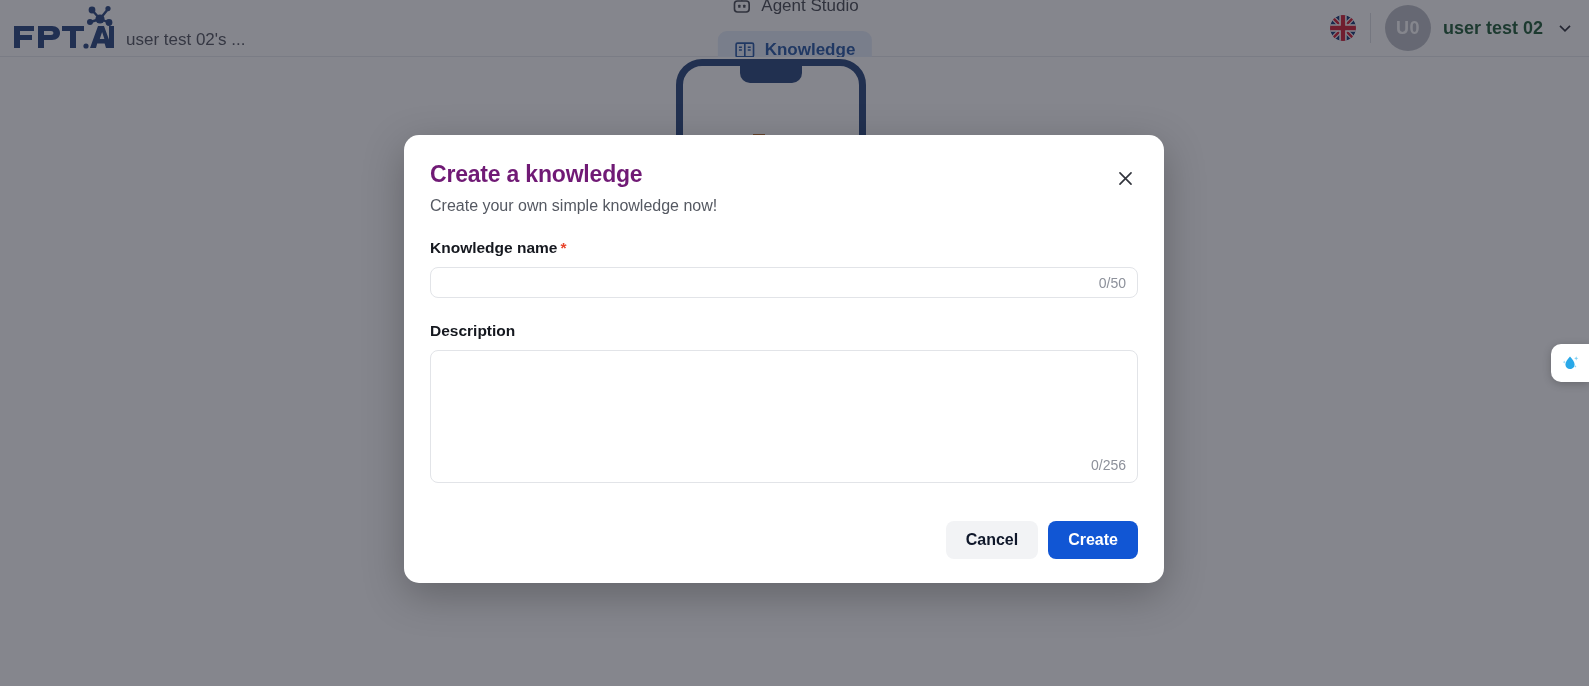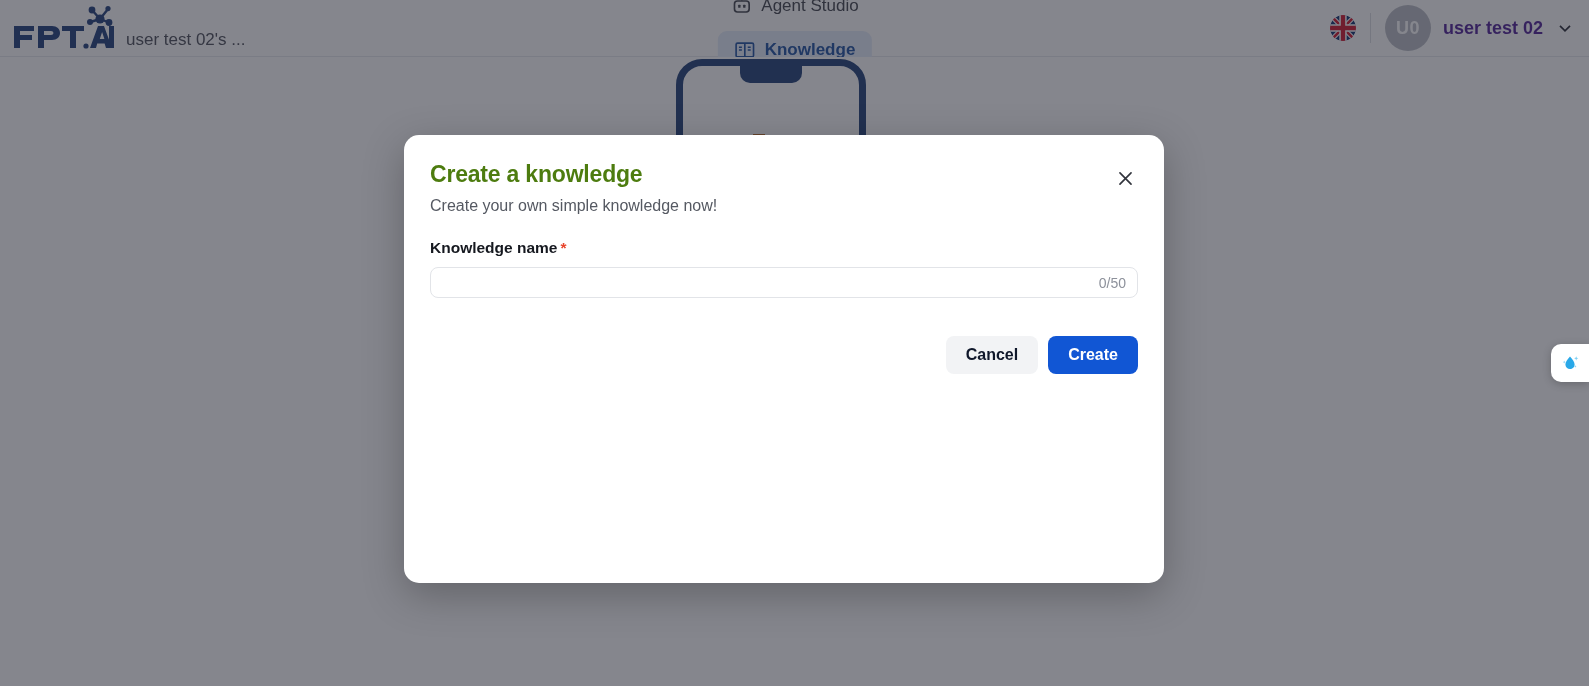--- a/index.html
+++ b/index.html
@@ -34,21 +34,21 @@
 
   .topright { position: absolute; right: 14px; display: flex; align-items: center; gap: 14px; }
   .flag { width: 26px; height: 26px; border-radius: 50%; overflow: hidden; display: block; cursor: pointer; }
   .vdiv { width: 1px; height: 30px; background: #dadce1; }
   .user { display: flex; align-items: center; gap: 12px; cursor: pointer; }
   .avatar {
     width: 46px; height: 46px; border-radius: 50%; background: #b9bcc4;
     color: #ffffff; font-size: 18px; font-weight: 600;
     display: flex; align-items: center; justify-content: center; letter-spacing: .5px;
   }
-  .uname { font-size: 18px; font-weight: 700; color: #4c1d95; white-space: nowrap; }
+  .uname { font-size: 18px; font-weight: 700; color: #14532d; white-space: nowrap; }
   .chev { width: 20px; height: 20px; display: block; }
 
   
   .hero { position: absolute; top: 57px; left: 0; width: 1589px; height: 629px; background: #ffffff; overflow: hidden; }
   .phone {
     position: absolute; left: 676px; top: 2px; width: 190px; height: 300px;
     border: 7px solid #1c3c74; border-radius: 26px; background: #ffffff;
   }
   .notch {
     position: absolute; left: 50%; transform: translateX(-50%); top: 0;
@@ -81,21 +81,21 @@
   .sidetab svg { width: 24px; height: 24px; display: block; }
 
   
   .modal {
     position: absolute; left: 404px; top: 135px; width: 760px; height: 448px;
     background: #ffffff; border-radius: 15px;
     box-shadow: 0 12px 40px rgba(0,0,0,.26);
     padding: 26px 26px 0 26px;
   }
   .modal-head { display: flex; justify-content: space-between; align-items: flex-start; }
-  .modal-title { font-size: 23px; font-weight: 700; color: #4d7c0f; letter-spacing: -.2px; }
+  .modal-title { font-size: 23px; font-weight: 700; color: #701a75; letter-spacing: -.2px; }
   .modal-sub { font-size: 16px; color: #555962; margin-top: 9px; }
   .close-btn {
     width: 30px; height: 30px; border: none; background: transparent; cursor: pointer;
     display: flex; align-items: center; justify-content: center; color: #31343c;
     margin-top: 2px; margin-right: -2px;
   }
   .close-btn svg { width: 19px; height: 19px; display: block; }
 
   .field { margin-top: 24px; }
   .flabel { font-size: 15.5px; font-weight: 700; color: #15181f; margin-bottom: 10px; }
@@ -242,19 +242,26 @@
     <div class="field">
       <div class="flabel">
         <span>Knowledge name</span><span class="req">*</span>
       </div>
       <div class="input-wrap">
         <input type="text" value="" placeholder="" style="">
         <span class="counter">0/50</span>
       </div>
     </div>
 
+    <div class="field">
+      <div class="flabel">Description</div>
+      <div class="ta-wrap">
+        <textarea placeholder="" style=""></textarea>
+        <span class="counter">0/256</span>
+      </div>
+    </div>
 
     <div class="modal-foot">
       <button class="btn btn-cancel">Cancel</button>
       <button class="btn btn-create">Create</button>
     </div>
   </div>
 </div>
 
 </body></html>

